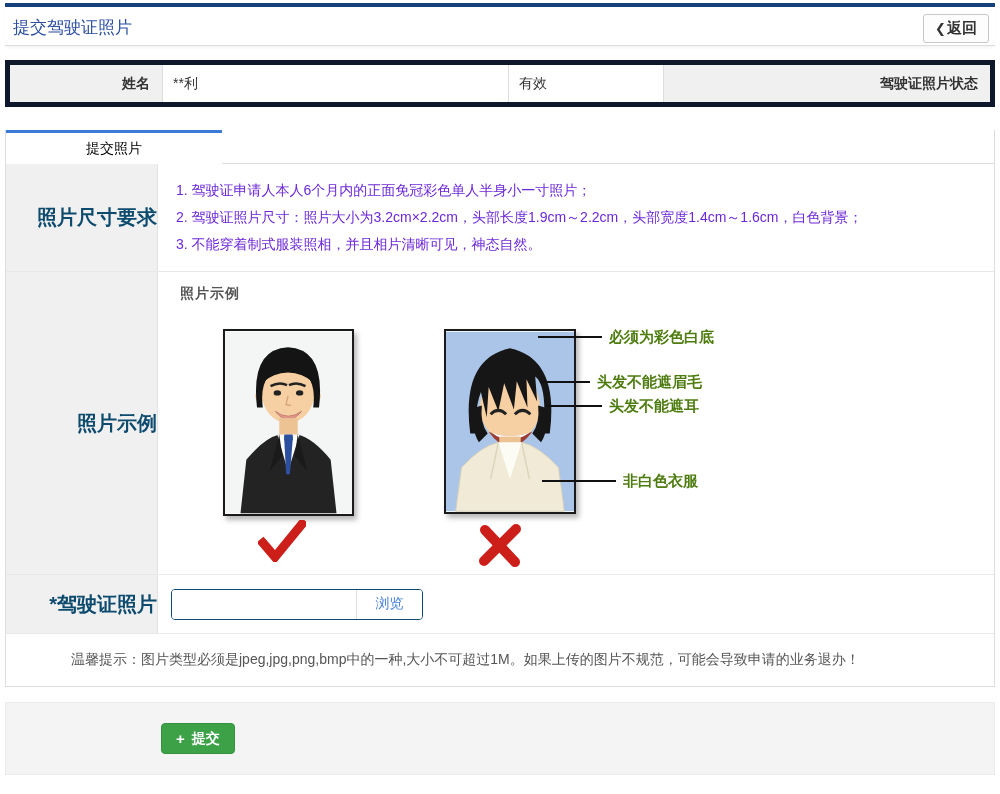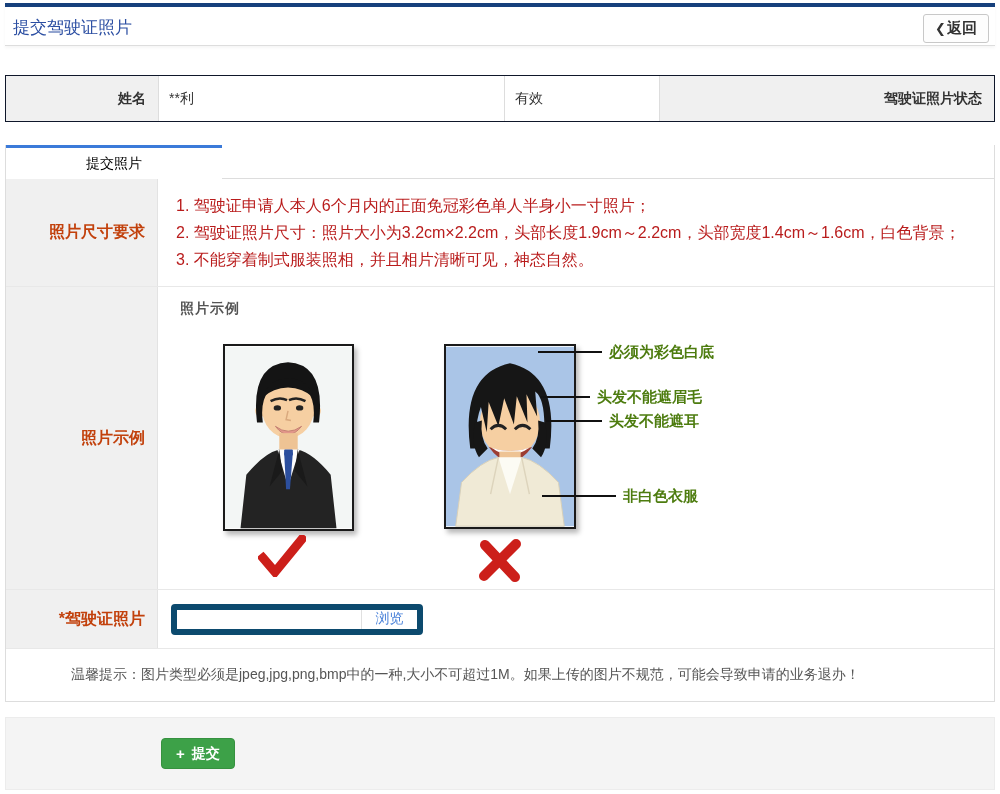--- a/index.html
+++ b/index.html
@@ -12,42 +12,42 @@
             box-shadow:0 2px 3px rgba(0,0,0,0.04); }
   .page-title { font-size:17px; font-weight:500; color:#2b4ea2; line-height:41px; }
   .back-btn { position:absolute; right:6px; top:7px; height:29px; padding:0 11px;
               background:#fdfdfd; border:1px solid #c8c8c8; border-radius:3px;
               font-size:15px; font-weight:bold; color:#333; cursor:pointer;
               font-family:inherit; display:flex; align-items:center; gap:1px; }
   .back-chevron { font-size:13px; font-weight:bold; }
 
   
   .info-table { display:grid; grid-template-columns:152px 346px 155px 1fr;
-                border:1px solid #0f172a; height:47px; margin-top:29px; }
+                border:5px solid #0f172a; height:47px; margin-top:14px; }
   .cell { display:flex; align-items:center; font-size:14px; }
   .cell.lab { background:#f0f0f0; justify-content:flex-end; padding-right:12px;
               font-weight:bold; color:#333; }
   .cell.val { background:#fff; padding-left:10px; border-left:1px solid #ddd; color:#333; }
   .cell.lab2 { border-left:1px solid #ddd; }
 
   
   .main-panel { margin-top:23px; border:1px solid #ddd; border-top:none; background:#fff; }
   .tab-strip { height:34px; border-bottom:1px solid #ddd; display:flex; }
   .tab-active { width:216px; height:34px; border-top:3px solid #3b7ad9;
                 line-height:30px; text-align:center; font-size:14px; color:#000000;
                 cursor:pointer; background:#fff; }
 
   .panel-row { display:flex; border-bottom:1px solid #e8e8e8; }
   .row-label { width:152px; flex:none; background:#f0f0f0; border-right:1px solid #e3e3e3;
                display:flex; align-items:center; justify-content:flex-end;
-               padding-right:12px; font-size:16px; font-weight:bold; color:#c2410c;
+               font-size:20px; font-weight:bold; color:#0c4a6e;
                text-align:right; }
   .row-content { flex:1; background:#fff; }
 
-  .req-content { padding:13px 20px 13px 18px; font-size:16px; color:#b91c1c; }
+  .req-content { padding:13px 20px 13px 18px; font-size:14px; color:#6d28d9; }
   .req-content p { line-height:27px; }
 
   .example-content { position:relative; height:302px; }
   .example-heading { position:absolute; left:22px; top:13px; font-size:14px;
                      font-weight:bold; color:#555; letter-spacing:1px; }
   .photo { position:absolute; border:2px solid #1a1a1a;
            box-shadow:3px 4px 5px rgba(0,0,0,0.28); }
   .photo-good { left:65px; top:57px; width:131px; height:187px; }
   .photo-bad  { left:286px; top:57px; width:132px; height:185px; }
   .mark { position:absolute; }
@@ -56,21 +56,21 @@
   .annot { position:absolute; display:flex; align-items:center; height:20px; }
   .annot-line { display:inline-block; border-top:2px solid #111; }
   .annot-text { margin-left:7px; font-family:"DejaVu Serif","Liberation Serif",serif;
                 font-weight:bold; font-size:15px; color:#4d7c0f; white-space:nowrap; }
   .annot-1 { left:380px; top:55px; }  .annot-1 .annot-line { width:64px; }
   .annot-2 { left:382px; top:100px; } .annot-2 .annot-line { width:50px; }
   .annot-3 { left:388px; top:124px; } .annot-3 .annot-line { width:56px; }
   .annot-4 { left:384px; top:199px; } .annot-4 .annot-line { width:74px; }
 
   .upload-content { display:flex; align-items:center; height:58px; }
-  .file-group { display:flex; margin-left:13px; border:6px solid #0c4a6e;
+  .file-group { display:flex; margin-left:13px; border:1px solid #0c4a6e;
                 border-radius:4px; overflow:hidden; height:31px; width:252px; background:#fff; }
   .file-input { border:none; outline:none; width:184px; padding:0 8px; font-size:14px;
                 font-family:inherit; color:#333; }
   .browse-btn { width:68px; border:none; border-left:1px solid #e0e0e0; background:#fff;
                 color:#4a82d9; font-size:14px; cursor:pointer; font-family:inherit; }
 
   .tip-row { padding:17px 20px 17px 65px; font-size:14px; color:#555; background:#fff; }
 
   
   .submit-bar { margin-top:15px; background:#f4f4f4; border:1px solid #ececec;

